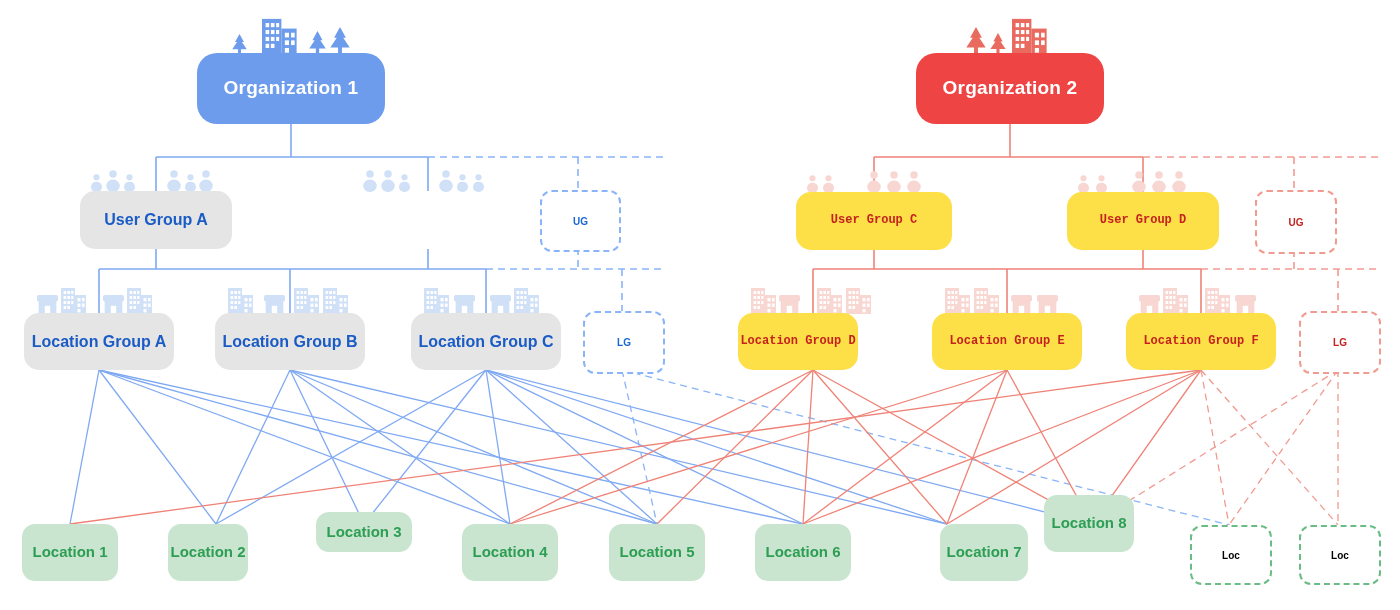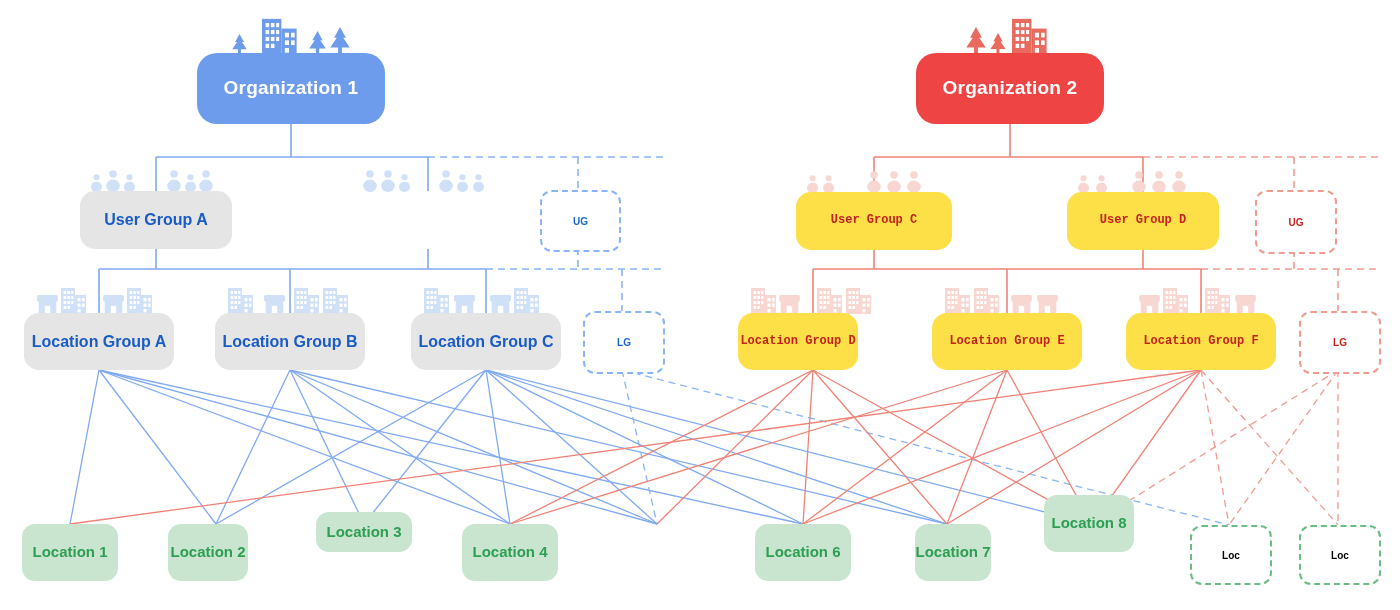--- a/index.html
+++ b/index.html
@@ -294,24 +294,27 @@
     </div>
   <div class="box green" style="left:168px;top:524px;width:80px;height:57px">
       <span>Location 2</span>
     </div>
   <div class="box green" style="left:316px;top:512px;width:96px;height:40px">
       <span>Location 3</span>
     </div>
   <div class="box green" style="left:462px;top:524px;width:96px;height:57px">
       <span>Location 4</span>
     </div>
+  <div class="box green" style="left:609px;top:524px;width:96px;height:57px">
+      <span>Location 5</span>
+    </div>
   <div class="box green" style="left:755px;top:524px;width:96px;height:57px">
       <span>Location 6</span>
     </div>
-  <div class="box green" style="left:915px;top:524px;width:76px;height:57px">
+  <div class="box green" style="left:940px;top:524px;width:88px;height:57px">
       <span>Location 7</span>
     </div>
   <div class="box green" style="left:1044px;top:495px;width:90px;height:57px">
       <span>Location 8</span>
     </div>
   <div class="box ghost ghost-g" style="left:1190px;top:525px;width:78px;height:56px">
       <span>Loc</span>
     </div>
   <div class="box ghost ghost-g" style="left:1299px;top:525px;width:78px;height:56px">
       <span>Loc</span>

